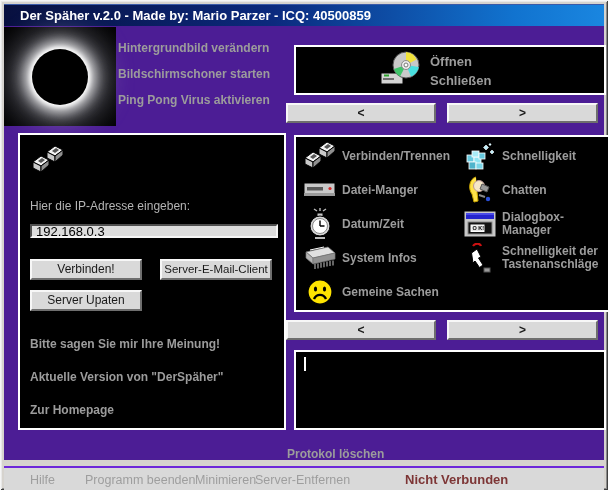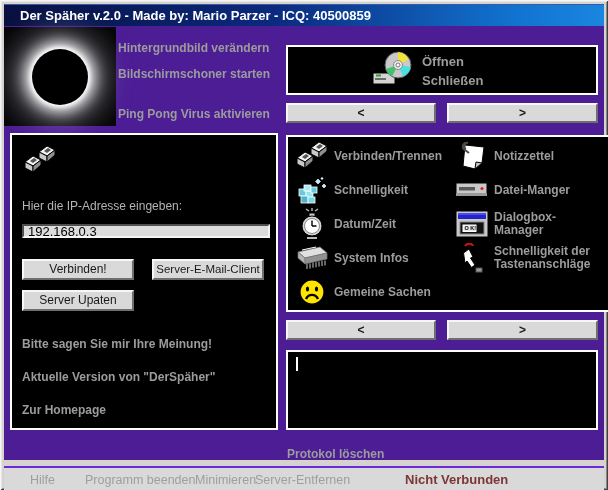--- a/index.html
+++ b/index.html
@@ -11,21 +11,21 @@
     color:#fff;font-size:13px;font-weight:bold;line-height:22px;padding-left:16px;
     border-top:1px solid #3a5aa8;}
   .client{position:absolute;left:4px;top:26px;width:600px;height:434px;background:#4c1d95;}
   
   .eclipse{position:absolute;left:0;top:1px;width:112px;height:99px;
     background:radial-gradient(ellipse at 50% 52%,#3c3c44 0%,#222228 40%,#0d0d10 72%,#020202 100%);}
   .moon{position:absolute;left:50%;top:50%;width:56px;height:56px;margin:-28px 0 0 -28px;border-radius:50%;
     background:#000;box-shadow:0 0 4px 2px #fff,0 0 14px 7px rgba(255,255,255,.9),0 0 30px 16px rgba(205,205,215,.4);}
   .glink{position:absolute;color:#9c9c9c;font-size:12px;font-weight:bold;white-space:nowrap;cursor:default;}
   
-  .wbox{position:absolute;border:2px solid #fff;background:#000;}
+  .wbox{position:absolute;border:2px solid #fff;background:#000;margin-left:8px;}
   
   .btn{position:absolute;background:#d9d9d9;color:#1a1a1a;font-size:12px;text-align:center;
     border:2px solid;border-color:#f7f7f7 #6e6e6e #6e6e6e #f7f7f7;cursor:default;}
   .navbtn{height:20px;font-weight:bold;line-height:16px;font-size:12px;}
   
   .cdtext{position:absolute;left:134px;top:5px;color:#9c9c9c;font-size:13px;font-weight:bold;line-height:19px;}
   .cdicon{position:absolute;left:84px;top:3px;}
   
   .iplabel{position:absolute;left:10px;top:64px;color:#b4b4b4;font-size:12px;}
   .ipinput{position:absolute;left:10px;top:89px;width:248px;height:14px;background:#dcdcdc;
@@ -71,21 +71,21 @@
   </div>
 
   <div class="client">
 
     <div class="eclipse">
       <div class="moon"></div>
     </div>
 
     <div class="glink" style="left:114px;top:15px">Hintergrundbild verändern</div>
     <div class="glink" style="left:114px;top:41px">Bildschirmschoner starten</div>
-    <div class="glink" style="left:114px;top:81px">Ping Pong Virus aktivieren</div>
+    <div class="glink" style="left:114px;top:67px">Ping Pong Virus aktivieren</div>
 
     <div class="wbox" style="left:282px;top:19px;width:312px;height:50px">
       <div class="cdicon">
         <svg width="42" height="40" viewBox="0 0 42 40">
           <rect x="1" y="23" width="22" height="11" fill="#d4d4d4" stroke="#000"></rect>
           <rect x="3" y="28" width="11" height="2" fill="#6e6e6e"></rect>
           <rect x="4" y="24.5" width="5" height="2" fill="#2ea32e"></rect>
           <circle cx="26" cy="15" r="13" fill="#c9c9c9" stroke="#555"></circle>
           <path d="M26 15 L26 2 A13 13 0 0 1 36.5 9.5 Z" fill="#f2e33a"></path>
           <path d="M26 15 L38.8 17 A13 13 0 0 1 31 26.5 Z" fill="#49e0e0"></path>
@@ -123,30 +123,20 @@
 
         <div class="feat">
           <span class="ic">
             <svg width="36" height="30" viewBox="0 0 36 30">
                 <use href="#fax-pair"></use>
               </svg>
           </span>
           <span class="lb">Verbinden/Trennen</span>
         </div>
 
-        <div class="feat">
-          <span class="ic">
-            <svg width="30" height="30" viewBox="0 0 30 30">
-              <path d="M8 4 L27 6 L25 22 L18 28 L6 25 Z" fill="#fff" stroke="#000"></path>
-              <path d="M18 28 L19 21 L25 22 Z" fill="#c9c9c9" stroke="#000"></path>
-              <path d="M11 2 C6 1 4 7 8 9 L12 12 M9 3 C6.5 3.5 6 7 9 8" stroke="#4a4a4a" stroke-width="2" fill="none"></path>
-            </svg>
-          </span>
-          <span class="lb">Notizzettel</span>
-        </div>
 
         <div class="feat">
           <span class="ic">
             <svg width="30" height="30" viewBox="0 0 30 30">
               <g stroke="#fff" stroke-width="0.8">
                 <rect x="2" y="14" width="7" height="7" fill="#66c9de"></rect>
                 <rect x="9" y="16" width="7" height="7" fill="#8fe4f2"></rect>
                 <rect x="4" y="21" width="7" height="7" fill="#4fb4cc"></rect>
                 <rect x="11" y="22" width="7" height="6" fill="#79d5e8"></rect>
                 <rect x="7" y="10" width="7" height="6" fill="#a8ecf7"></rect>
@@ -165,20 +155,32 @@
             <svg width="34" height="20" viewBox="0 0 34 20">
               <rect x="1" y="3" width="31" height="13" fill="#c9c9c9" stroke="#000"></rect>
               <rect x="1" y="13" width="31" height="3" fill="#9a9a9a"></rect>
               <rect x="4" y="7" width="16" height="3.5" fill="#5a5a5a"></rect>
               <circle cx="27" cy="8.5" r="1.6" fill="#d42a2a"></circle>
             </svg>
           </span>
           <span class="lb">Datei-Manger</span>
         </div>
 
+        <div class="feat">
+          <span class="ic">
+            <svg width="26" height="30" viewBox="0 0 26 30">
+              <path d="M9 2 C2 4 1 14 5 19 L7 27 L11 26 L10 17" fill="#ffe24a" stroke="#c9a400"></path>
+              <circle cx="12" cy="11" r="5.5" fill="#f6e7c8" stroke="#b99"></circle>
+              <path d="M15 9 l7 3 -2 5 -7 -3 Z" fill="#9a9a9a" stroke="#555"></path>
+              <circle cx="21" cy="24" r="2.2" fill="#2a4fd8"></circle>
+              <path d="M12 20 l6 2" stroke="#888" stroke-width="2"></path>
+            </svg>
+          </span>
+          <span class="lb">Chatten</span>
+        </div>
 
         <div class="feat">
           <span class="ic">
             <svg width="26" height="34" viewBox="0 0 26 34">
               <path d="M7 2 l3 2 M19 2 l-3 2 M13 1 l0 3" stroke="#bbb" stroke-width="1.4"></path>
               <rect x="10" y="6" width="6" height="4" fill="#c9c9c9" stroke="#000"></rect>
               <circle cx="13" cy="19" r="10" fill="#d6d6d6" stroke="#000"></circle>
               <circle cx="13" cy="19" r="7.5" fill="#fff" stroke="#888"></circle>
               <path d="M13 19 L13 13.5 M13 19 L17.5 19" stroke="#000" stroke-width="1.4"></path>
               <path d="M8 31 h10" stroke="#bbb" stroke-width="2"></path>

